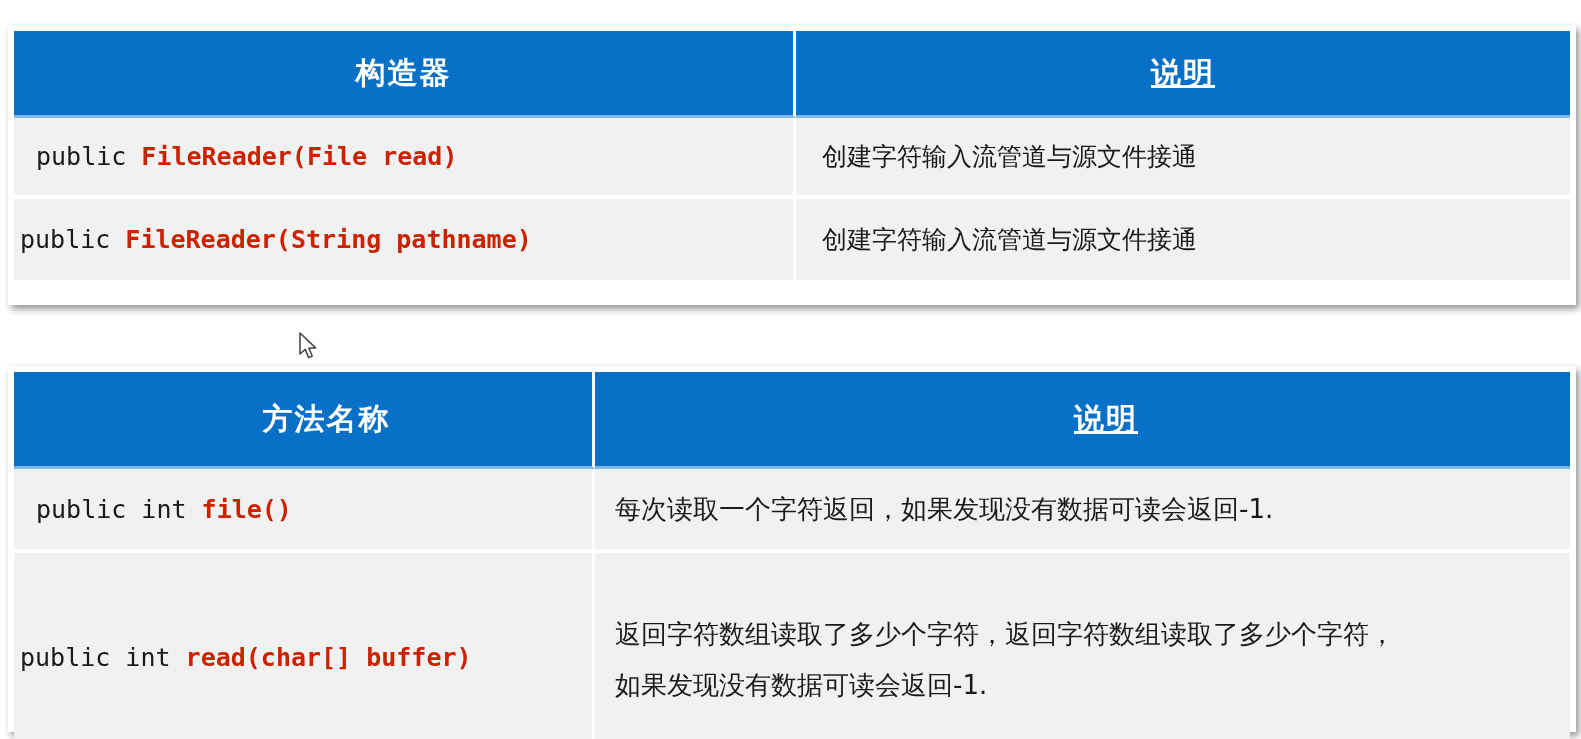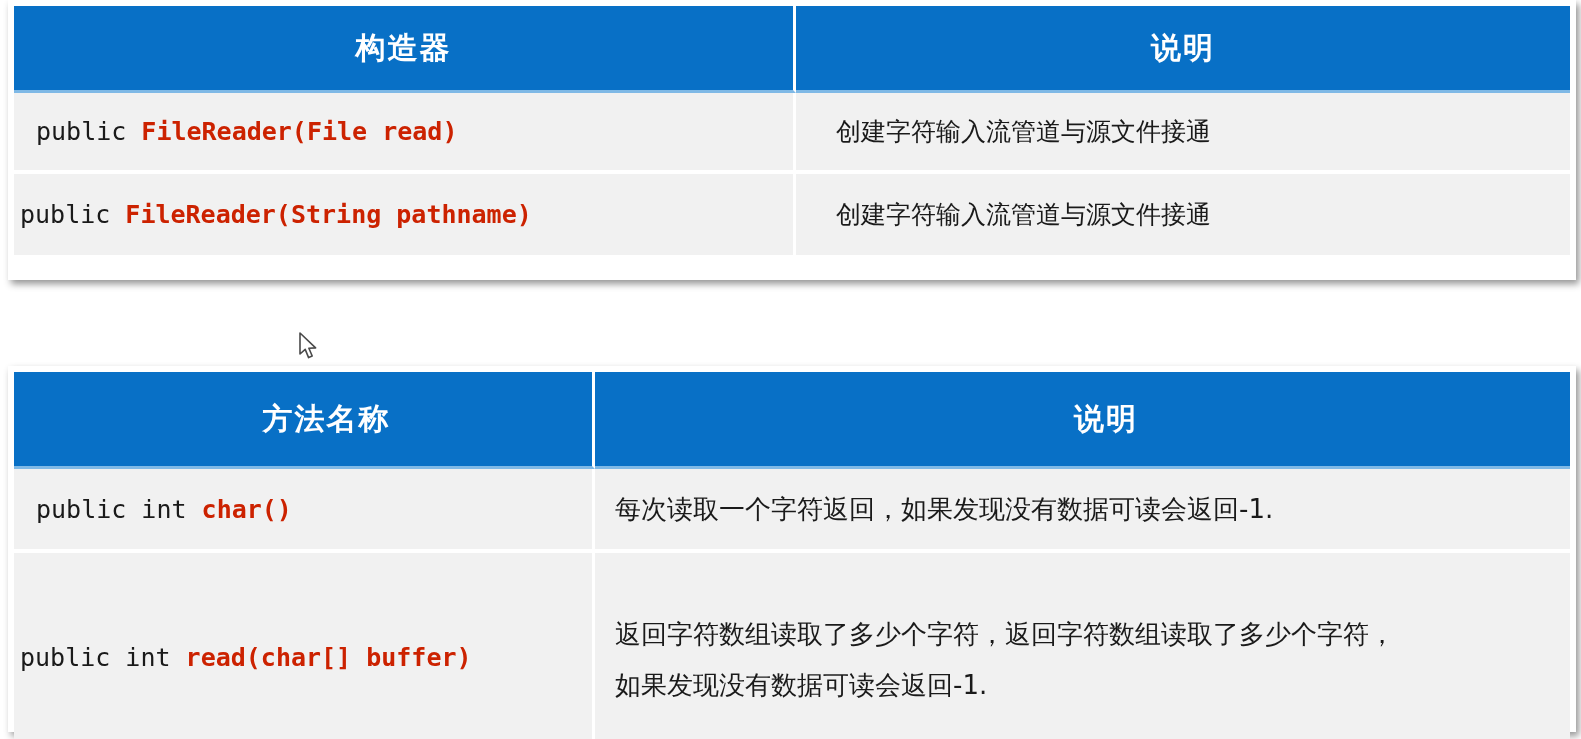--- a/index.html
+++ b/index.html
@@ -35,21 +35,21 @@
     background: #0870C6;
     color: #ffffff;
     font-weight: bold;
     text-align: center;
     vertical-align: middle;
     letter-spacing: 2px;
     border-bottom: 3px solid #7FB9E6;
     border-right: 3px solid #ffffff;
     padding: 0;
   }
-  .tbl th:last-child { border-right: none; }
+  .tbl th:last-child { border-right: none; text-decoration: underline; }
 
   .tbl td {
     background: #F1F1F1;
     color: #1a1a1a;
     vertical-align: middle;
     border-right: 3px solid #ffffff;
     border-bottom: 4px solid #ffffff;
     padding: 0 0 0 22px;
     box-sizing: border-box;
   }
@@ -66,29 +66,29 @@
     font-weight: bold;
   }
   .cn {
     font-family: "DejaVu Sans", sans-serif;
     color: #242424;
   }
 
   
   #table-constructors {
     left: 8px;
-    top: 0;
+    top: 25px;
     width: 1568px;
     height: 280px;
   }
   #table-constructors col.c1 { width: 782px; }
   #table-constructors th { height: 84px; font-size: 30px; }
   #table-constructors tr.body-row { height: 81px; }
   #table-constructors td.code { font-size: 25px; }
-  #table-constructors td.cn   { font-size: 25px; padding-left: 40px; }
+  #table-constructors td.cn   { font-size: 25px; padding-left: 26px; }
 
   
   #table-methods {
     left: 8px;
     top: 366px;
     width: 1568px;
     height: 366px;
   }
   #table-methods col.c1 { width: 581px; }
   #table-methods th { height: 94px; font-size: 30px; padding-left: 47px; }
@@ -145,21 +145,21 @@
         <col class="c2">
       </colgroup>
     <thead>
       <tr>
         <th>方法名称</th>
         <th>说明</th>
       </tr>
     </thead>
     <tbody>
       <tr class="r1">
-        <td class="code"><span>public int </span><span class="hl">char()</span></td>
+        <td class="code"><span>public int </span><span class="hl">file()</span></td>
         <td class="cn">
             <span class="ln">每次读取一个字符返回，如果发现没有数据可读会返回-1.</span>
           </td>
       </tr>
       <tr class="r2">
         <td class="code"><span>public int </span><span class="hl">read(char[] buffer)</span></td>
         <td class="cn two-line">
             <span class="ln">返回字符数组读取了多少个字符，返回字符数组读取了多少个字符，</span>
             <span class="ln">如果发现没有数据可读会返回-1.</span>
           </td>

